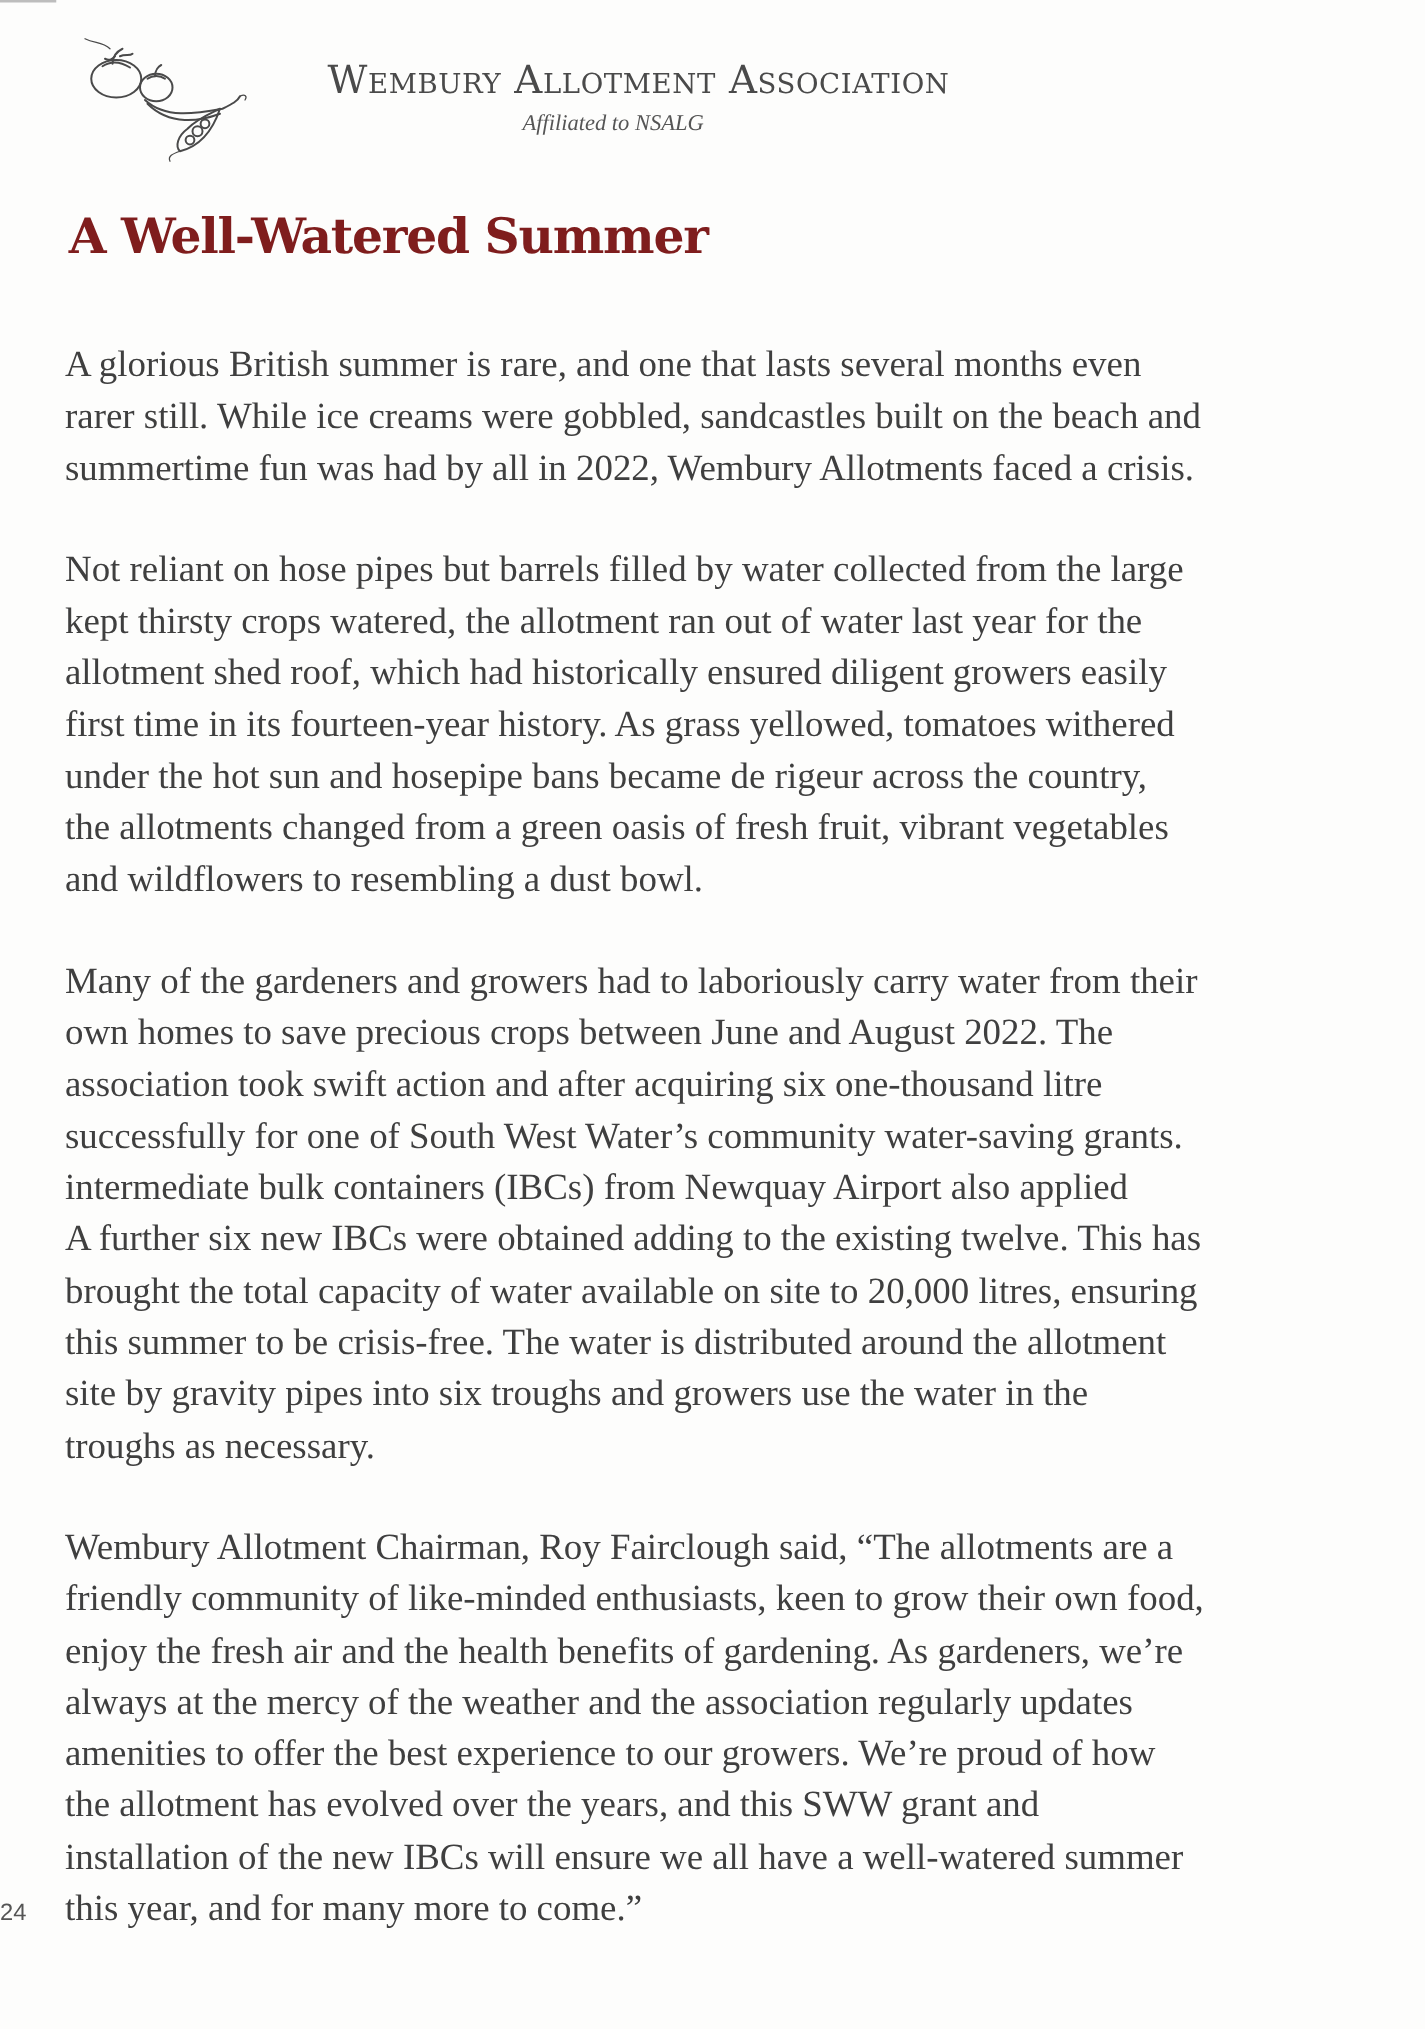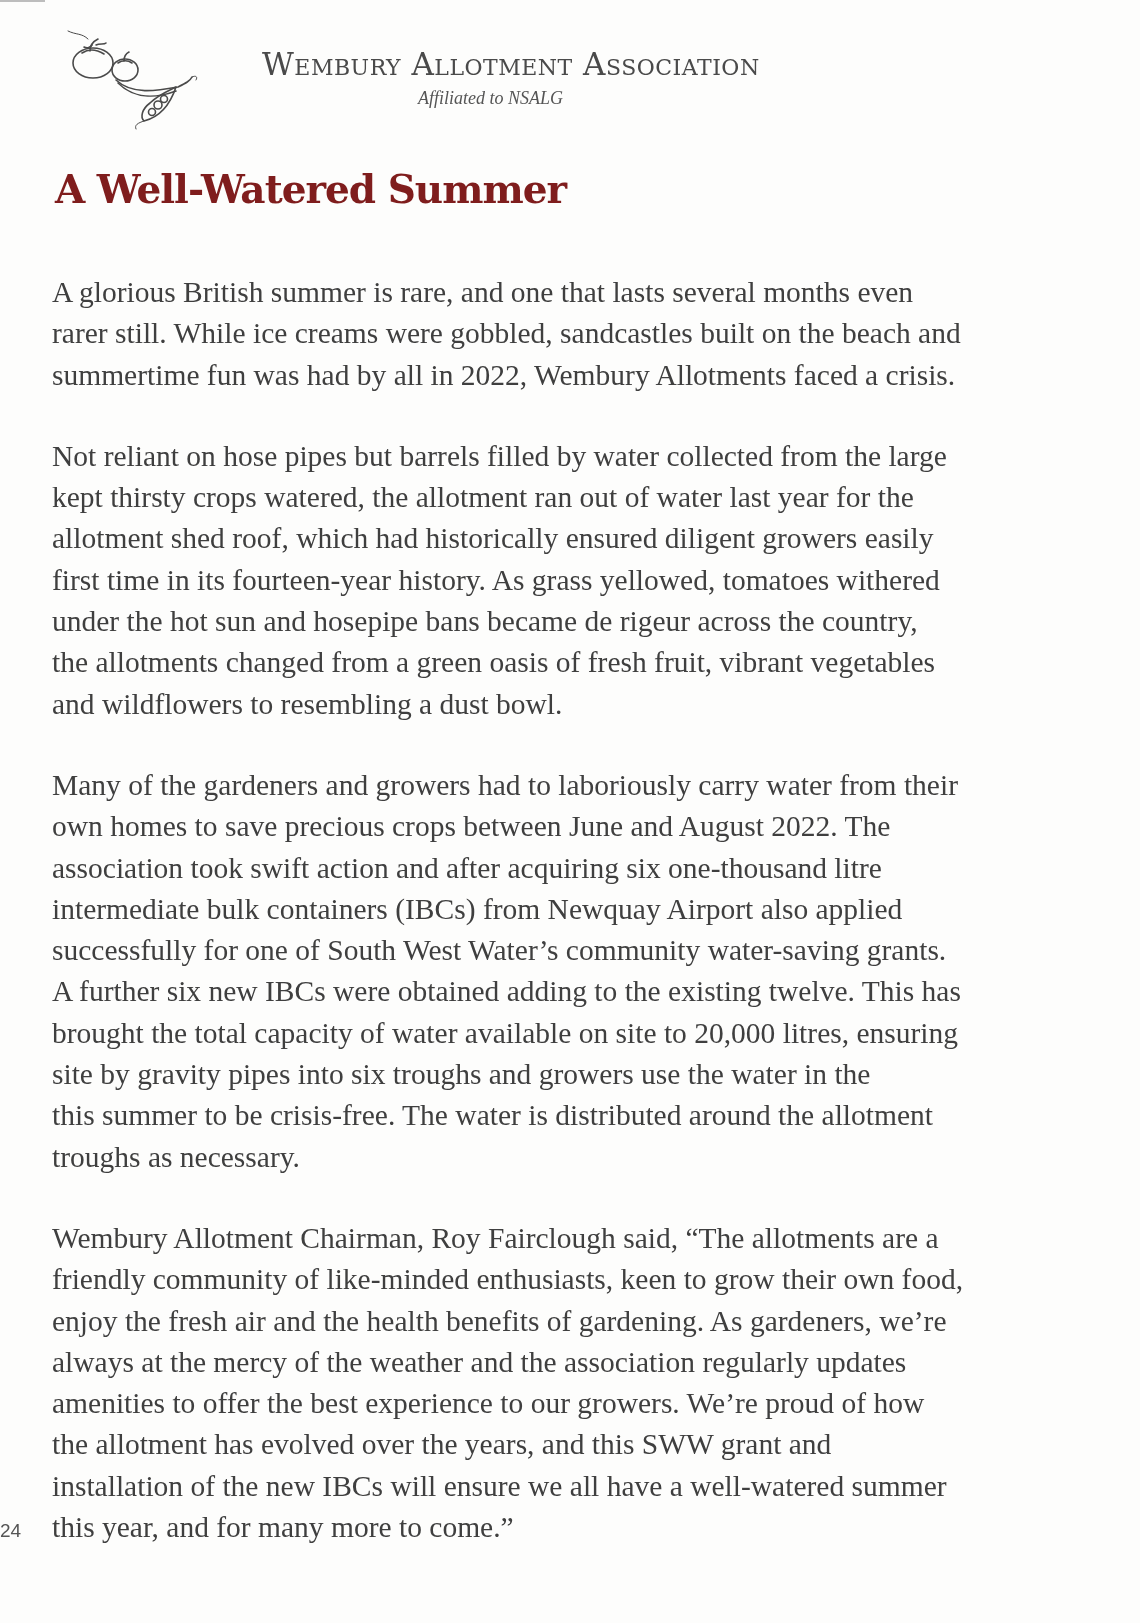--- a/index.html
+++ b/index.html
@@ -143,26 +143,26 @@
     <span class="line">first time in its fourteen-year history.  As grass yellowed, tomatoes withered</span>
     <span class="line">under the hot sun and hosepipe bans became de rigeur across the country,</span>
     <span class="line">the allotments changed from a green oasis of fresh fruit, vibrant vegetables</span>
     <span class="line">and wildflowers to resembling a dust bowl.</span>
   </p>
 
   <p class="para">
     <span class="line">Many of the gardeners and growers had to laboriously carry water from their</span>
     <span class="line">own homes to save precious crops between June and August 2022. The</span>
     <span class="line">association took swift action and after acquiring six one-thousand litre</span>
+    <span class="line">successfully for one of South West Water’s community water-saving grants.</span>
     <span class="line">intermediate bulk containers (IBCs) from Newquay Airport also applied</span>
-    <span class="line">successfully for one of South West Water’s community water-saving grants.</span>
     <span class="line">A further six new IBCs were obtained adding to the existing twelve. This has</span>
     <span class="line">brought the total capacity of water available on site to 20,000 litres, ensuring</span>
+    <span class="line">this summer to be crisis-free. The water is distributed around the allotment</span>
     <span class="line">site by gravity pipes into six troughs and growers use the water in the</span>
-    <span class="line">this summer to be crisis-free. The water is distributed around the allotment</span>
     <span class="line">troughs as necessary.</span>
   </p>
 
   <p class="para">
     <span class="line">Wembury Allotment Chairman, Roy Fairclough said, “The allotments are a</span>
     <span class="line">friendly community of like-minded enthusiasts, keen to grow their own food,</span>
     <span class="line">enjoy the fresh air and the health benefits of gardening. As gardeners, we’re</span>
     <span class="line">always at the mercy of the weather and the association regularly updates</span>
     <span class="line">amenities to offer the best experience to our growers. We’re proud of how</span>
     <span class="line">the allotment has evolved over the years, and this SWW grant and</span>

